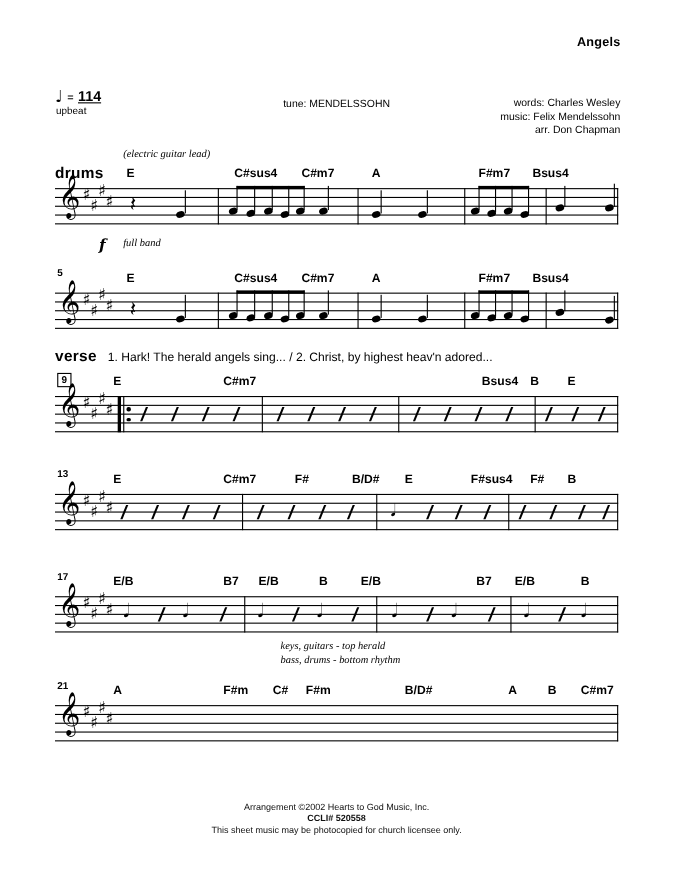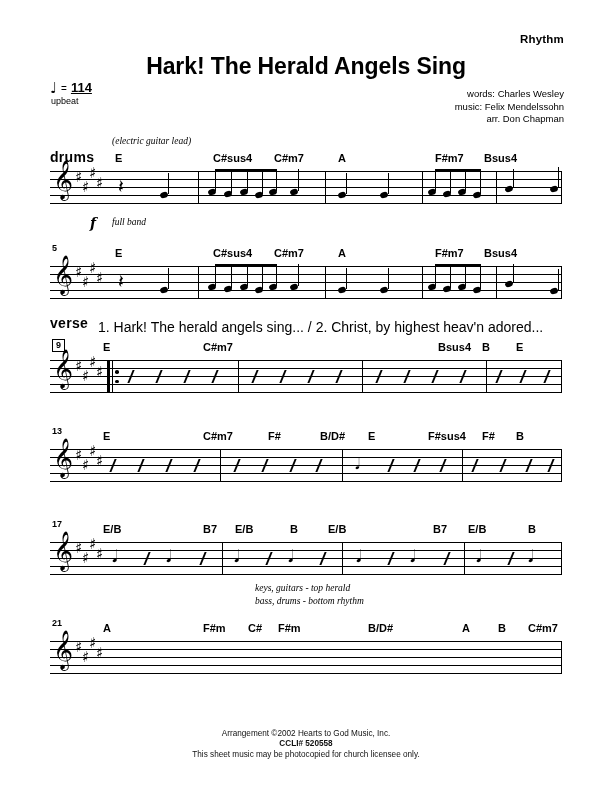--- a/index.html
+++ b/index.html
@@ -111,21 +111,21 @@
     font-size: 9px;
   }
   .meas-num.boxed {
     border: 1.3px solid #000;
     padding: 1px 3px 1px 3px;
     line-height: 9px;
   }
   .lyric-cue {
     position: absolute;
     font-family: "Liberation Sans", sans-serif;
-    font-size: 14px;
+    font-size: 11px;
     white-space: nowrap;
   }
   .direction {
     position: absolute;
     font-family: "Liberation Serif", serif;
     font-style: italic;
     font-size: 9.5px;
     white-space: nowrap;
   }
   .dynamic {
@@ -264,32 +264,32 @@
   }
   .f1 { top: 729px; }
   .f2 { top: 739px; font-weight: bold; }
   .f3 { top: 750px; }
 </style>
 </head>
 <body>
 
 <div class="page">
 
-  <div class="part-label">Rhythm</div>
-  <div class="song-title">Hark! The Herald Angels Sing</div>
+  <div class="part-label">Angels</div>
 
   <div class="tempo-block">
     <div class="tempo-line">
       <span class="tempo-note">♩</span>
       <span class="tempo-eq">=</span>
       <span class="tempo-val">114</span>
     </div>
     <div class="tempo-feel">upbeat</div>
   </div>
 
+  <div class="tune-line">tune: MENDELSSOHN</div>
   <div class="credits">
     <div>words: Charles Wesley</div>
     <div>music: Felix Mendelssohn</div>
     <div>arr. Don Chapman</div>
   </div>
 
   <div class="system" style="top:148px;">
     <div class="section-name" style="left:0px; top:1px;">drums</div>
     <div class="direction" style="left:62px; top:-12px;">(electric guitar lead)</div>
 

